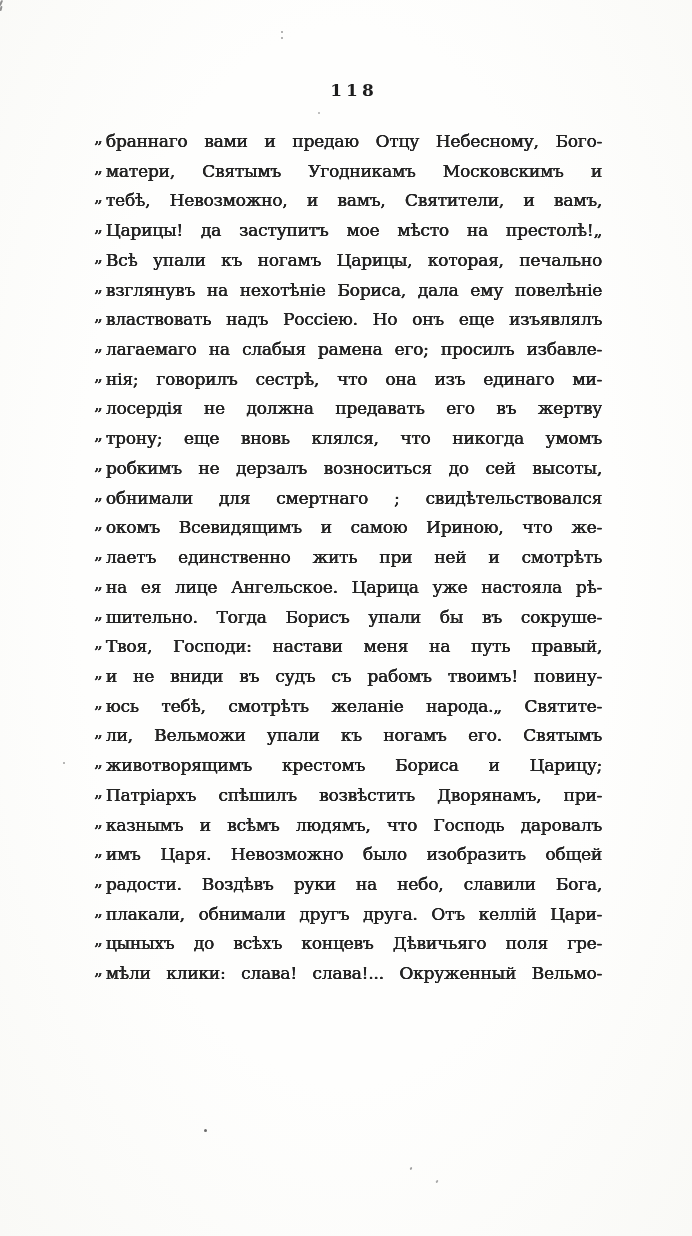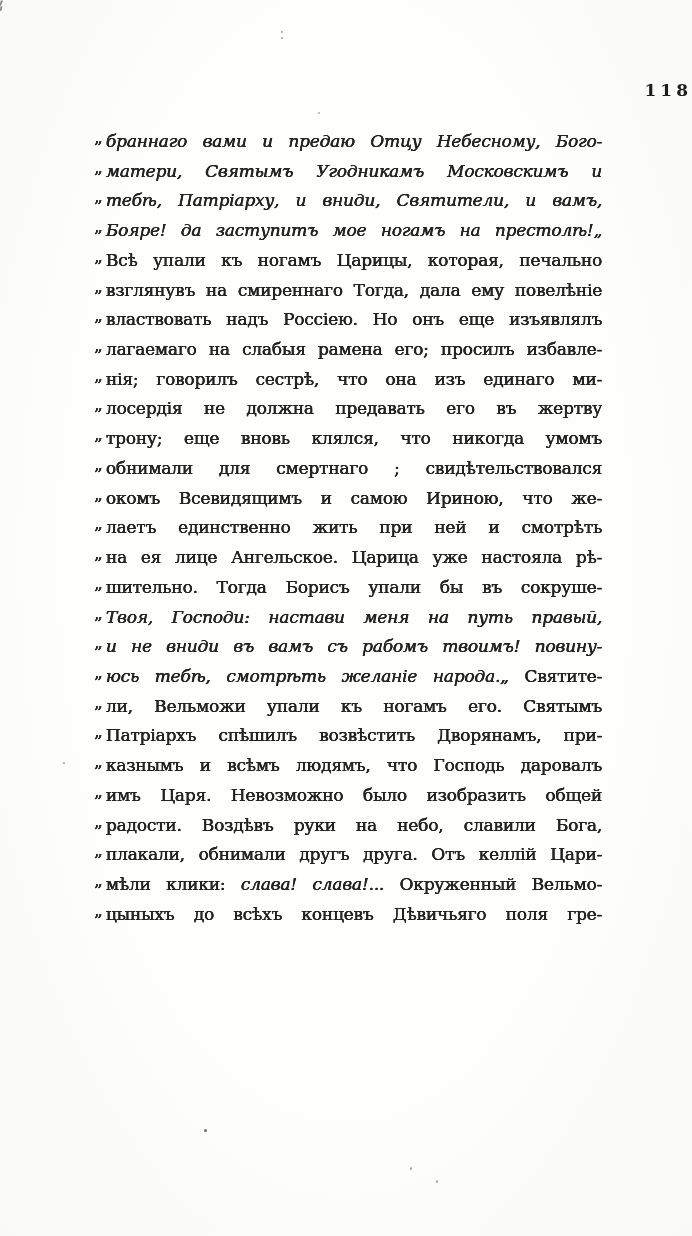--- a/index.html
+++ b/index.html
@@ -9,21 +9,21 @@
     overflow: hidden;
     background: radial-gradient(ellipse at 50% 45%, #fefefd 55%, #f9f9f6 100%);
     font-family: "DejaVu Serif", "Liberation Serif", serif;
     color: #242424;
   }
   .page { position: absolute; inset: 0; }
 
   .page-number {
     position: absolute;
     top: 80px; left: 0; width: 692px;
-    text-align: right;
+    text-align: center;
     text-indent: 16px;
     font-size: 17px;
     font-weight: bold;
     letter-spacing: 4px;
     color: #1d1d1d;
   }
 
   .text-block {
     position: absolute;
     left: 94px; top: 127px; width: 508px;
@@ -41,21 +41,21 @@
     white-space: normal;
   }
   .q {
     display: inline-block;
     transform: translateY(-4px);
     margin-right: 4px;
     letter-spacing: -1px;
     color: #2b2b2b;
   }
   .seg { font-style: normal; }
-  .it  { font-style: italic; }
+  .it  { }
 
   
   .speck { position: absolute; background: #9a9a9a; border-radius: 50%; }
   .s-colon { left: 281px; top: 31px; width: 2px; height: 2px; box-shadow: 0 6px 0 #9a9a9a; border-radius: 50%; background:#9a9a9a; position:absolute;}
   .s-dot1 { left: 318px; top: 112px; width: 2px; height: 2px; background:#ababab; }
   .s-tick { left: 619px; top: 126px; width: 2px; height: 6px; background: #8d8d8d; border-radius: 2px; transform: rotate(24deg); }
   .s-apos { left: 531px; top: 381px; width: 2px; height: 5px; background: #909090; border-radius: 2px; transform: rotate(14deg); }
   .s-dot2 { left: 63px; top: 762px; width: 2px; height: 2px; background:#9f9f9f; }
   .s-dot3 { left: 204px; top: 1129px; width: 3px; height: 3px; background: #6b6b6b; }
   .s-dot4 { left: 410px; top: 1167px; width: 2px; height: 3px; background:#a2a2a2; transform: rotate(30deg); }
@@ -63,45 +63,47 @@
 </style>
 </head>
 <body>
 
 <div class="page">
   <div class="page-number">118</div>
 
   <div class="text-block">
       <div class="line"><span class="q">„</span><span class="seg it">браннаго вами и предаю Отцу Небесному, Бого-</span></div>
       <div class="line"><span class="q">„</span><span class="seg it">матери, Святымъ Угодникамъ Московскимъ и</span></div>
-      <div class="line"><span class="q">„</span><span class="seg it">тебѣ, Патріарху, и вниди, Святители, и вамъ,</span></div>
-      <div class="line"><span class="q">„</span><span class="seg it">Бояре! да заступитъ мое ногамъ на престолѣ!„</span></div>
+      <div class="line"><span class="q">„</span><span class="seg it">тебѣ, Невозможно, и вамъ, Святители, и вамъ,</span></div>
+      <div class="line"><span class="q">„</span><span class="seg it">Царицы! да заступитъ мое мѣсто на престолѣ!„</span></div>
       <div class="line"><span class="q">„</span><span class="seg">Всѣ упали къ ногамъ Царицы, которая, печально</span></div>
-      <div class="line"><span class="q">„</span><span class="seg">взглянувъ на смиреннаго Тогда, дала ему повелѣніе</span></div>
+      <div class="line"><span class="q">„</span><span class="seg">взглянувъ на нехотѣніе Бориса, дала ему повелѣніе</span></div>
       <div class="line"><span class="q">„</span><span class="seg">властвовать надъ Россіею. Но онъ еще изъявлялъ</span></div>
       <div class="line"><span class="q">„</span><span class="seg">лагаемаго на слабыя рамена его; просилъ избавле-</span></div>
       <div class="line"><span class="q">„</span><span class="seg">нія; говорилъ сестрѣ, что она изъ единаго ми-</span></div>
       <div class="line"><span class="q">„</span><span class="seg">лосердія не должна предавать его въ жертву</span></div>
       <div class="line"><span class="q">„</span><span class="seg">трону; еще вновь клялся, что никогда умомъ</span></div>
+      <div class="line"><span class="q">„</span><span class="seg">робкимъ не дерзалъ возноситься до сей высоты,</span></div>
       <div class="line"><span class="q">„</span><span class="seg">обнимали для смертнаго ; свидѣтельствовался</span></div>
       <div class="line"><span class="q">„</span><span class="seg">окомъ Всевидящимъ и самою Ириною, что же-</span></div>
       <div class="line"><span class="q">„</span><span class="seg">лаетъ единственно жить при ней и смотрѣть</span></div>
       <div class="line"><span class="q">„</span><span class="seg">на ея лице Ангельское. Царица уже настояла рѣ-</span></div>
       <div class="line"><span class="q">„</span><span class="seg">шительно. Тогда Борисъ упали бы въ сокруше-</span></div>
       <div class="line"><span class="q">„</span><span class="seg it">Твоя, Господи: настави меня на путь правый,</span></div>
-      <div class="line"><span class="q">„</span><span class="seg it">и не вниди въ вамъ съ рабомъ твоимъ! повину-</span></div>
+      <div class="line"><span class="q">„</span><span class="seg it">и не вниди въ судъ съ рабомъ твоимъ! повину-</span></div>
       <div class="line"><span class="q">„</span><span class="seg it">юсь тебѣ, смотрѣть желаніе народа.„</span><span class="seg"> Святите-</span></div>
       <div class="line"><span class="q">„</span><span class="seg">ли, Вельможи упали къ ногамъ его. Святымъ</span></div>
+      <div class="line"><span class="q">„</span><span class="seg">животворящимъ крестомъ Бориса и Царицу;</span></div>
       <div class="line"><span class="q">„</span><span class="seg">Патріархъ спѣшилъ возвѣстить Дворянамъ, при-</span></div>
       <div class="line"><span class="q">„</span><span class="seg">казнымъ и всѣмъ людямъ, что Господь даровалъ</span></div>
       <div class="line"><span class="q">„</span><span class="seg">имъ Царя. Невозможно было изобразить общей</span></div>
       <div class="line"><span class="q">„</span><span class="seg">радости. Воздѣвъ руки на небо, славили Бога,</span></div>
       <div class="line"><span class="q">„</span><span class="seg">плакали, обнимали другъ друга. Отъ келлій Цари-</span></div>
+      <div class="line"><span class="q">„</span><span class="seg">цыныхъ до всѣхъ концевъ Дѣвичьяго поля гре-</span></div>
       <div class="line"><span class="q">„</span><span class="seg">мѣли клики: </span><span class="seg it">слава! слава!...</span><span class="seg"> Окруженный Вельмо-</span></div>
-      <div class="line"><span class="q">„</span><span class="seg">цыныхъ до всѣхъ концевъ Дѣвичьяго поля гре-</span></div>
     </div>
 
   <div class="s-colon"></div>
   <div class="speck s-dot1"></div>
   <div class="s-tick"></div>
   <div class="s-apos"></div>
   <div class="speck s-dot2"></div>
   <div class="speck s-dot3"></div>
   <div class="speck s-dot4"></div>
   <div class="speck s-dot5"></div>

